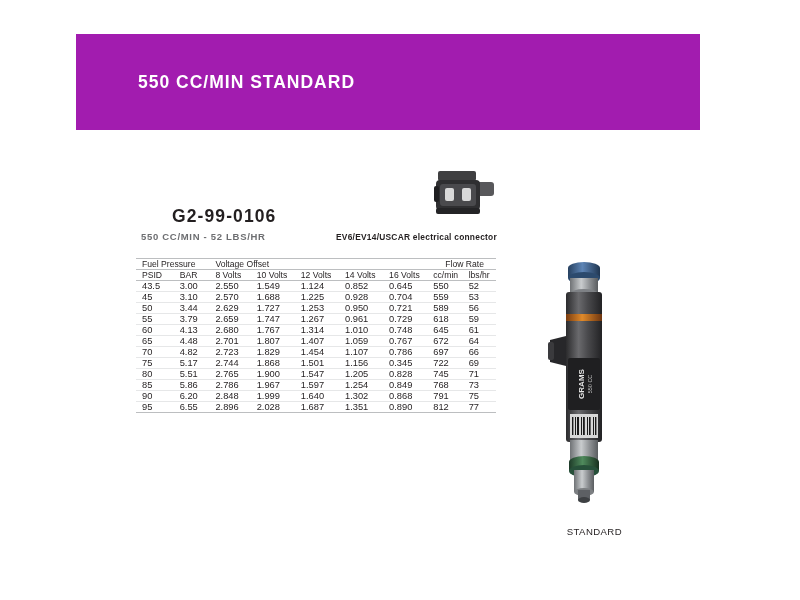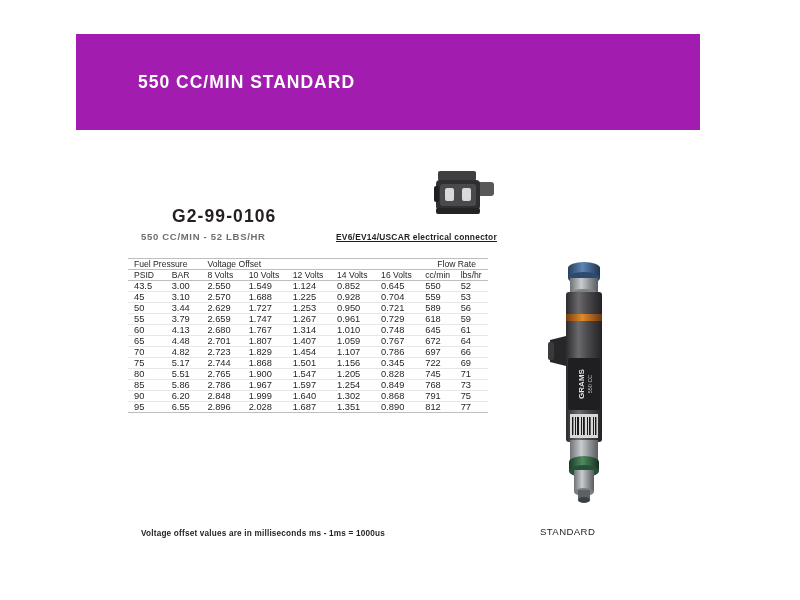--- a/index.html
+++ b/index.html
@@ -67,36 +67,35 @@
 
   
   .connector-caption {
     position: absolute;
     left: 336px;
     top: 232px;
     font-size: 8.4px;
     font-weight: bold;
     letter-spacing: 0.25px;
     color: #231f20;
-    text-decoration: underline;
   }
 
   
   .connector-art {
     position: absolute;
     left: 431px;
     top: 168px;
     width: 66px;
     height: 52px;
   }
 
   
   .table-wrap {
     position: absolute;
-    left: 128px;
+    left: 136px;
     top: 258px;
     width: 360px;
   }
   table.spec {
     border-collapse: collapse;
     width: 360px;
     font-size: 9.3px;
     color: #231f20;
   }
   table.spec th, table.spec td {
@@ -160,24 +159,24 @@
   
   .injector-box {
     position: absolute;
     left: 540px;
     top: 258px;
     width: 110px;
     height: 262px;
   }
   .injector-caption {
     position: absolute;
-    left: 540px;
+    left: 512px;
     top: 526px;
     width: 110px;
-    text-align: left;
+    text-align: right;
     font-size: 9.6px;
     color: #231f20;
     letter-spacing: 0.4px;
   }
 </style>
 </head>
 <body>
 
 <div id="sheet">
 
@@ -352,21 +351,20 @@
           <td class="c4">1.687</td>
           <td class="c5">1.351</td>
           <td class="c6">0.890</td>
           <td class="c7">812</td>
           <td class="c8">77</td>
         </tr>
       </tbody>
     </table>
   </div>
 
-  <div class="footnote">Voltage offset values are in milliseconds ms - 1ms = 1000us</div>
 
   <div class="injector-box">
     <svg width="110" height="262" viewBox="0 0 110 262" xmlns="http://www.w3.org/2000/svg">
       <defs>
         <linearGradient id="body" x1="0" y1="0" x2="1" y2="0">
           <stop offset="0" stop-color="#2b2b2d"></stop>
           <stop offset="0.35" stop-color="#6a6a6d"></stop>
           <stop offset="0.6" stop-color="#4a4a4d"></stop>
           <stop offset="1" stop-color="#222224"></stop>
         </linearGradient>

